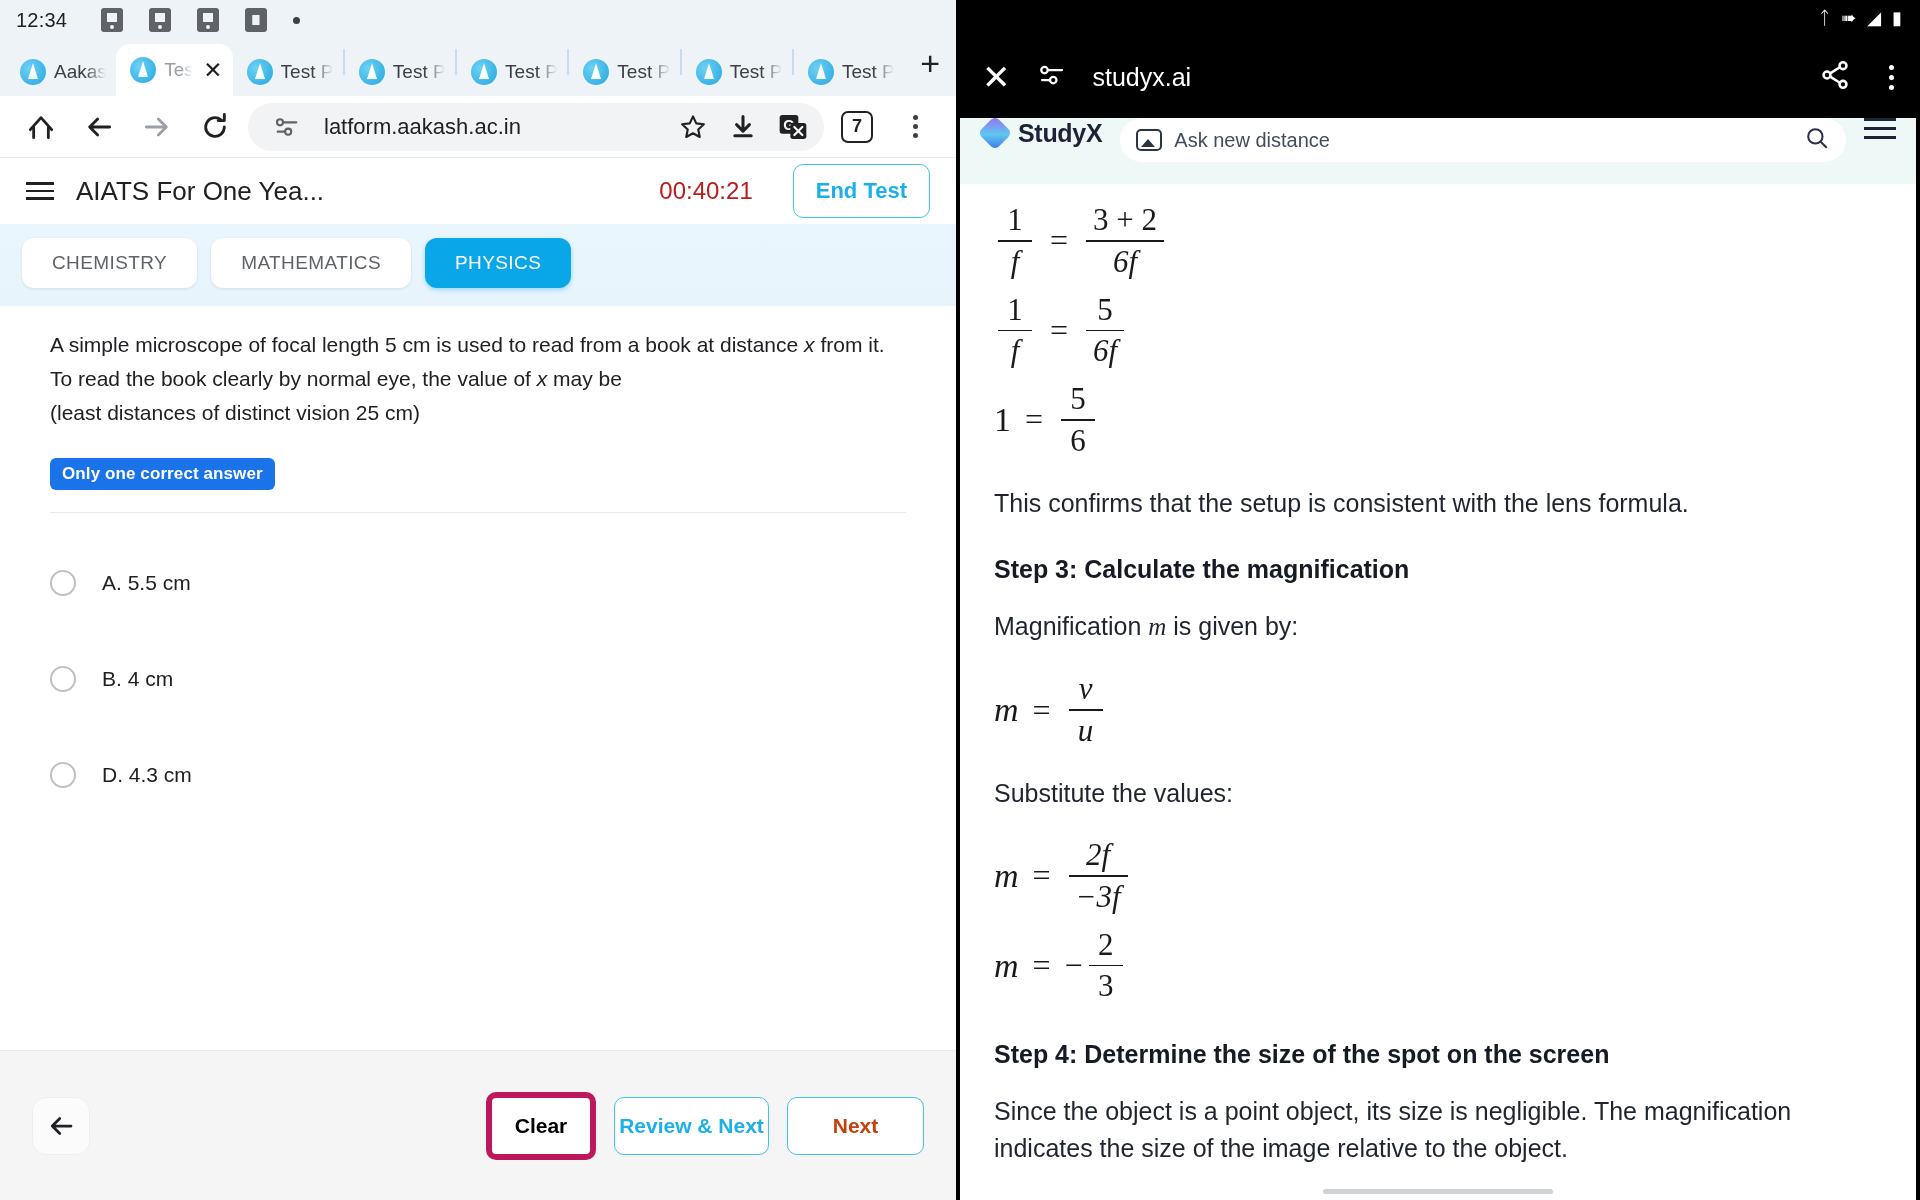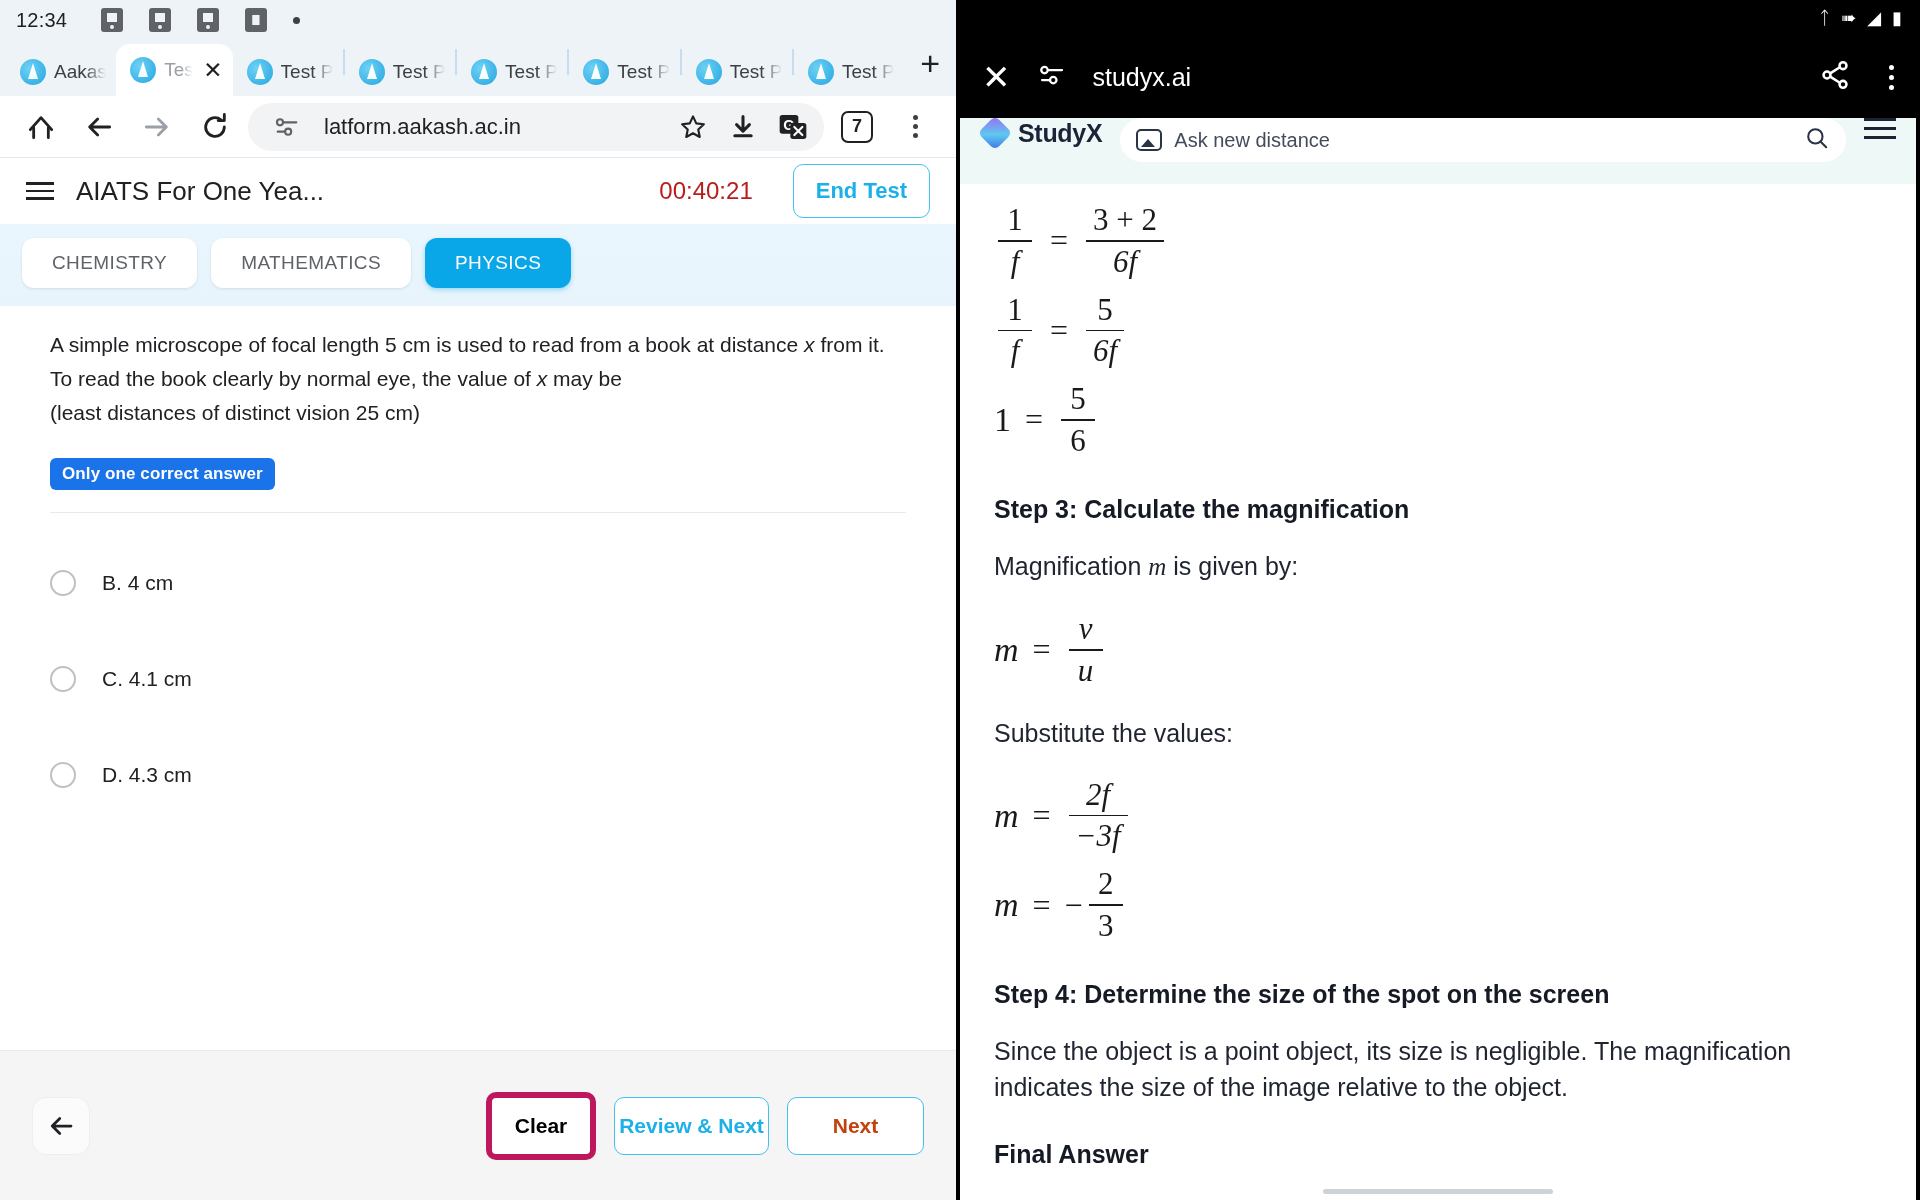--- a/index.html
+++ b/index.html
@@ -356,25 +356,25 @@
         <div class="qtext">
           <span>A simple microscope of focal length 5 cm is used to read from a book at distance </span><i>x</i><span> from it. To read the book clearly by normal eye, the value of </span><i>x</i><span> may be</span>
           <div>(least distances of distinct vision 25 cm)</div>
         </div>
         <div class="badge">Only one correct answer</div>
         <div class="divider"></div>
 
         <div class="options">
           <div class="option">
             <span class="radio"></span>
-            <span class="opt-label">B. 4 cm</span>
+            <span class="opt-label">A. 5.5 cm</span>
           </div>
           <div class="option">
             <span class="radio"></span>
-            <span class="opt-label">C. 4.1 cm</span>
+            <span class="opt-label">B. 4 cm</span>
           </div>
           <div class="option">
             <span class="radio"></span>
             <span class="opt-label">D. 4.3 cm</span>
           </div>
         </div>
       </div>
 
       <div class="actionbar">
         <div class="back-fab">
@@ -485,20 +485,21 @@
         <div class="math">
           <span class="sym nonital">1</span>
           <span class="op">=</span>
           <span class="frac">
             <span class="num nonital">5</span>
             <span class="bar"></span>
             <span class="den nonital">6</span>
           </span>
         </div>
 
+        <p class="sx-para">This confirms that the setup is consistent with the lens formula.</p>
 
         <h3 class="sx-h">Step 3: Calculate the magnification</h3>
 
         <p class="sx-para"><span>Magnification </span><em>m</em><span> is given by:</span></p>
 
         <div class="math">
           <span class="sym">m</span>
           <span class="op">=</span>
           <span class="frac">
             <span class="num">v</span>

